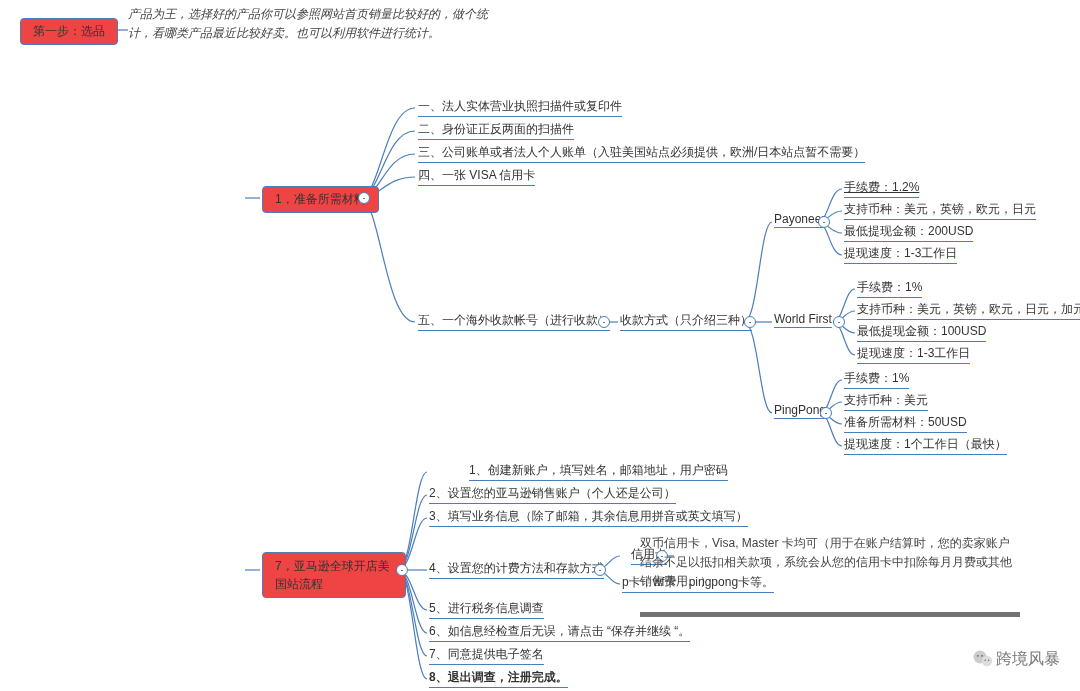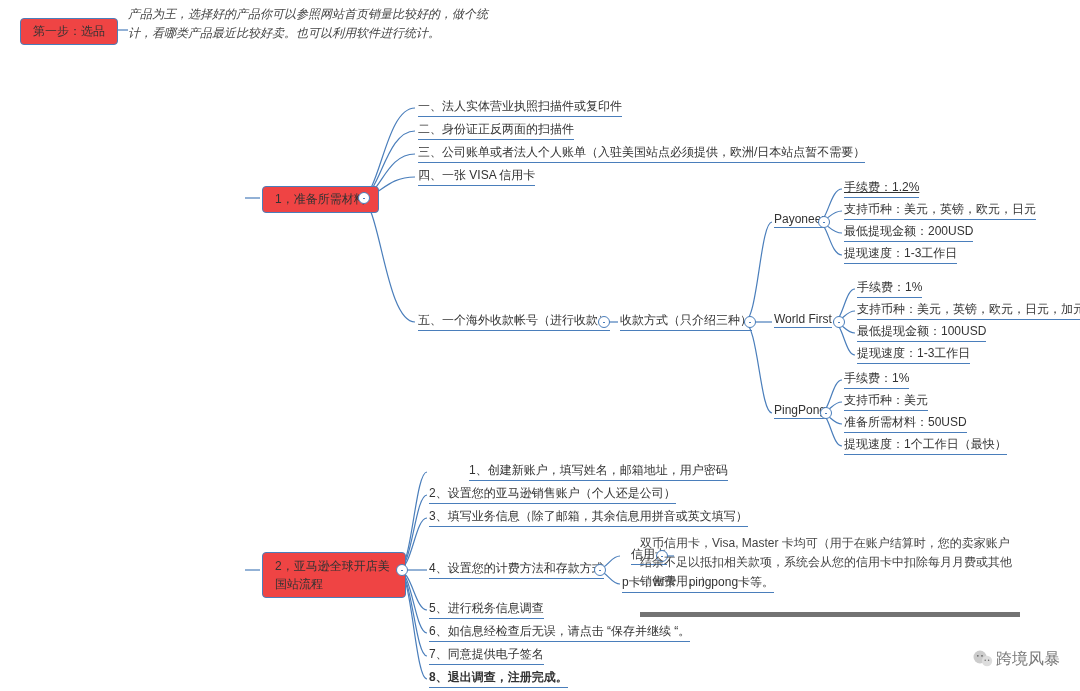--- a/index.html
+++ b/index.html
@@ -164,21 +164,21 @@
 <div class="underline" style="left:857px; top:323px;">最低提现金额：100USD</div>
 <div class="underline" style="left:857px; top:345px;">提现速度：1-3工作日</div>
 
 <div class="underline" style="left:774px; top:403px;">PingPong</div>
 <div class="dotcircle" style="left:820px; top:407px;"></div>
 <div class="underline" style="left:844px; top:370px;">手续费：1%</div>
 <div class="underline" style="left:844px; top:392px;">支持币种：美元</div>
 <div class="underline" style="left:844px; top:414px;">准备所需材料：50USD</div>
 <div class="underline" style="left:844px; top:436px;">提现速度：1个工作日（最快）</div>
 
-<div class="box multiline" style="left:262px; top:552px; width:118px;">2，亚马逊全球开店美国站流程</div>
+<div class="box multiline" style="left:262px; top:552px; width:118px;">7，亚马逊全球开店美国站流程</div>
 <div class="dotcircle" style="left:396px; top:564px;"></div>
 
 <div class="underline" style="left:429px; top:462px;margin-left:40px;">1、创建新账户，填写姓名，邮箱地址，用户密码</div>
 <div class="underline" style="left:429px; top:485px;">2、设置您的亚马逊销售账户（个人还是公司）</div>
 <div class="underline" style="left:429px; top:508px;">3、填写业务信息（除了邮箱，其余信息用拼音或英文填写）</div>
 <div class="underline" style="left:429px; top:560px;">4、设置您的计费方法和存款方式</div>
 <div class="dotcircle" style="left:594px; top:564px;"></div>
 <div class="underline" style="left:429px; top:600px;">5、进行税务信息调查</div>
 <div class="underline" style="left:429px; top:623px;">6、如信息经检查后无误，请点击 “保存并继续 “。</div>
 <div class="underline" style="left:429px; top:646px;">7、同意提供电子签名</div>

